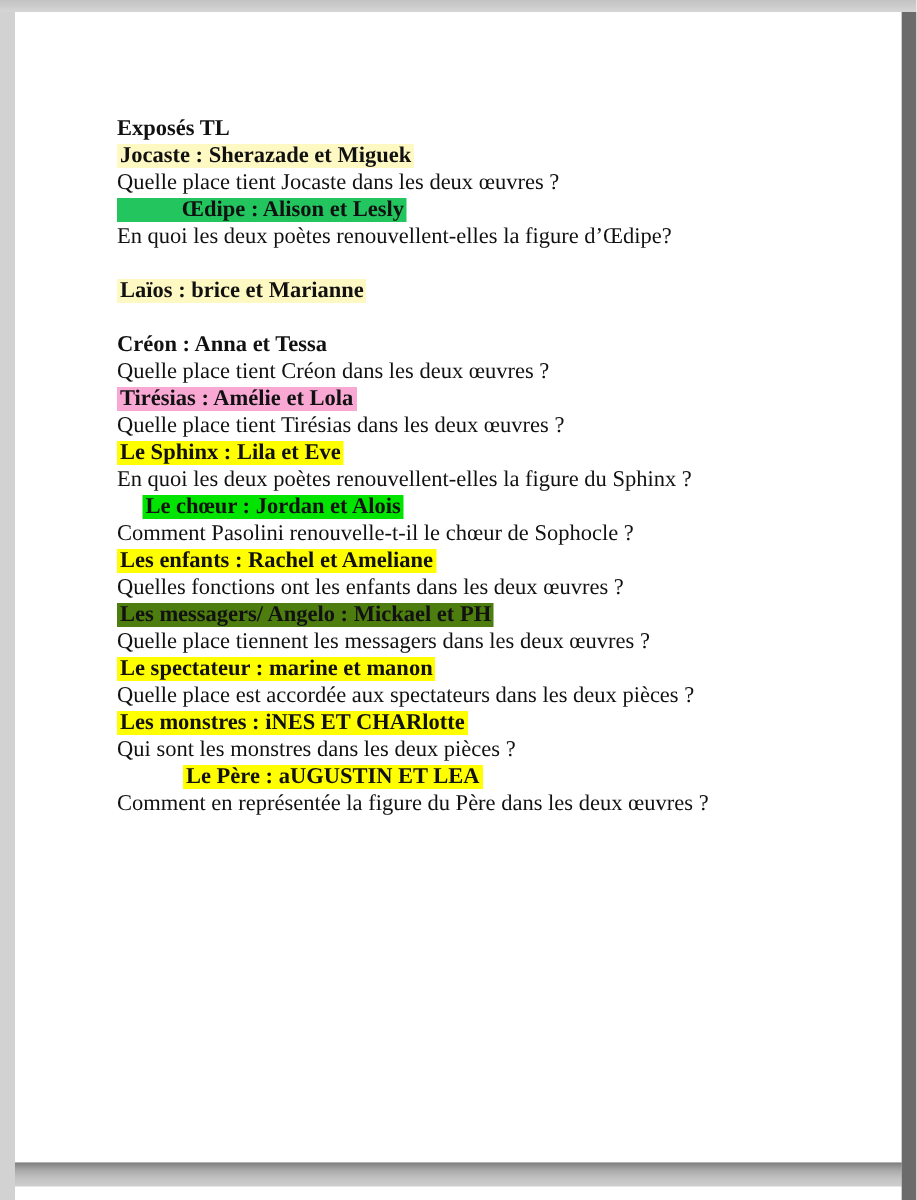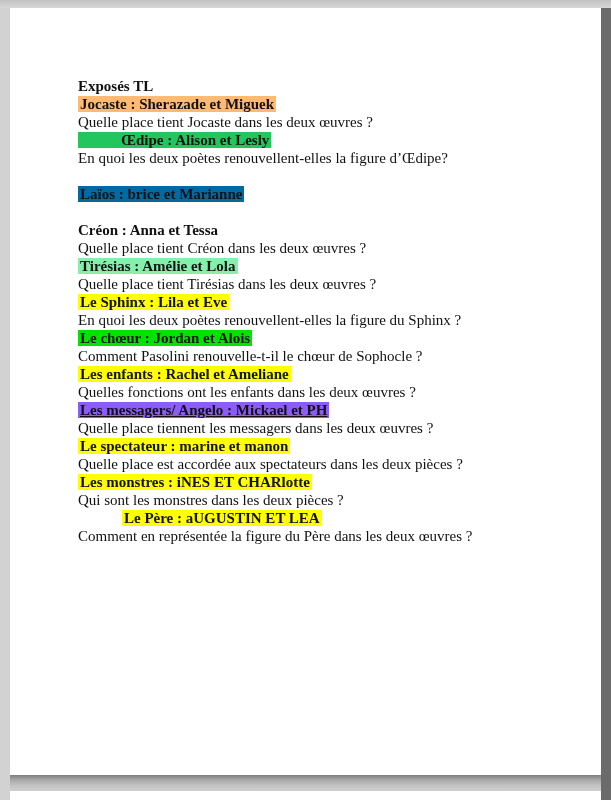--- a/index.html
+++ b/index.html
@@ -71,38 +71,38 @@
 <body>
 
 <div class="viewer">
   <div class="top-strip"></div>
   <div class="left-strip"></div>
   <div class="right-band"></div>
 
   <div class="page">
     <div id="doc-body">
         <div class="line bold">Exposés TL</div>
-        <div class="line bold"><span class="hl" style="background-color: #fdba74;">Jocaste : Sherazade et Miguek</span></div>
+        <div class="line bold"><span class="hl" style="background-color: #fef9c3;">Jocaste : Sherazade et Miguek</span></div>
         <div class="line">Quelle place tient Jocaste dans les deux œuvres ?</div>
         <div class="line bold"><span class="hl" style="background-color: #22c55e; padding-left: 43px;">Œdipe : Alison et Lesly</span></div>
         <div class="line">En quoi les deux poètes renouvellent-elles la figure d’Œdipe?</div>
         <div class="line">&nbsp;</div>
-        <div class="line bold"><span class="hl" style="background-color: #0369a1;">Laïos : brice et Marianne</span></div>
+        <div class="line bold"><span class="hl" style="background-color: #fef9c3;">Laïos : brice et Marianne</span></div>
         <div class="line">&nbsp;</div>
         <div class="line bold">Créon : Anna et Tessa</div>
         <div class="line">Quelle place tient Créon dans les deux œuvres ?</div>
-        <div class="line bold"><span class="hl" style="background-color: #86efac;">Tirésias : Amélie et Lola</span></div>
+        <div class="line bold"><span class="hl" style="background-color: #f9a8d4;">Tirésias : Amélie et Lola</span></div>
         <div class="line">Quelle place tient Tirésias dans les deux œuvres ?</div>
         <div class="line bold"><span class="hl" style="background-color: rgb(255, 255, 0);">Le Sphinx : Lila et Eve</span></div>
         <div class="line">En quoi les deux poètes renouvellent-elles la figure du Sphinx ?</div>
-        <div class="line bold"><span class="hl" style="background-color: rgb(0, 228, 0);">Le chœur : Jordan et Alois</span></div>
+        <div class="line bold"><span class="hl" style="background-color: rgb(0, 228, 0); margin-left: 17px;">Le chœur : Jordan et Alois</span></div>
         <div class="line">Comment Pasolini renouvelle-t-il le chœur de Sophocle ?</div>
         <div class="line bold"><span class="hl" style="background-color: rgb(255, 255, 0);">Les enfants : Rachel et Ameliane</span></div>
         <div class="line">Quelles fonctions ont les enfants dans les deux œuvres ?</div>
-        <div class="line bold"><span class="hl" style="background-color: #8b5cf6; text-decoration: underline;">Les messagers/ Angelo : Mickael et PH</span></div>
+        <div class="line bold"><span class="hl" style="background-color: #4d7c0f;">Les messagers/ Angelo : Mickael et PH</span></div>
         <div class="line">Quelle place tiennent les messagers dans les deux œuvres ?</div>
         <div class="line bold"><span class="hl" style="background-color: rgb(255, 255, 0);">Le spectateur : marine et manon</span></div>
         <div class="line">Quelle place est accordée aux spectateurs dans les deux pièces ?</div>
         <div class="line bold"><span class="hl" style="background-color: rgb(255, 255, 0);">Les monstres : iNES ET CHARlotte</span></div>
         <div class="line">Qui sont les monstres dans les deux pièces ?</div>
         <div class="line bold"><span class="hl" style="background-color: rgb(255, 255, 0); margin-left: 44px;">Le Père : aUGUSTIN ET LEA</span></div>
         <div class="line">Comment en représentée la figure du Père dans les deux œuvres ?</div>
       </div>
   </div>
 

